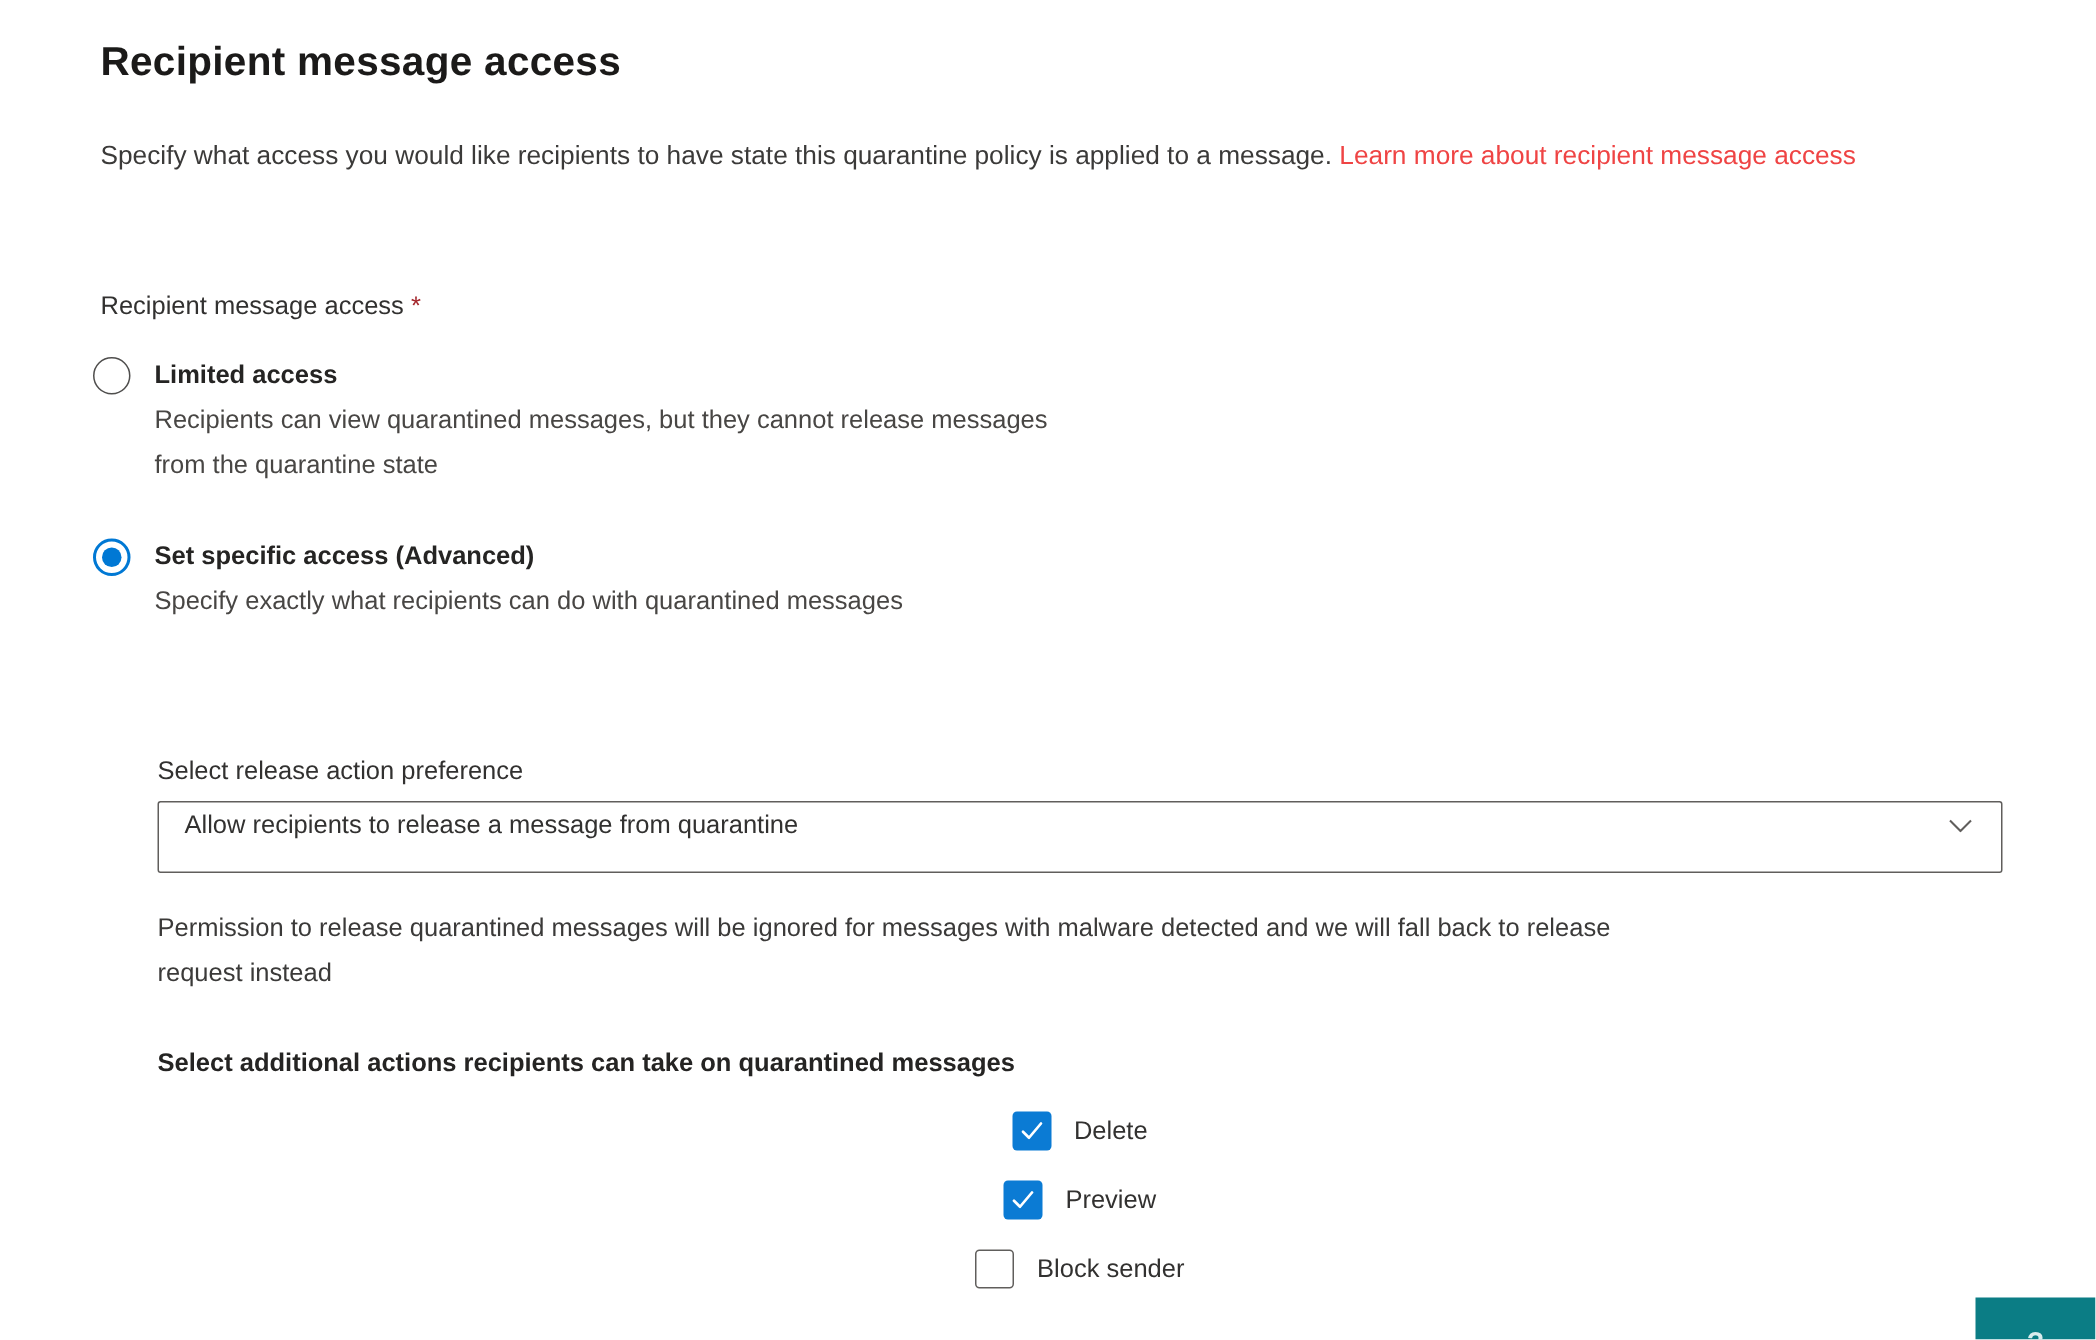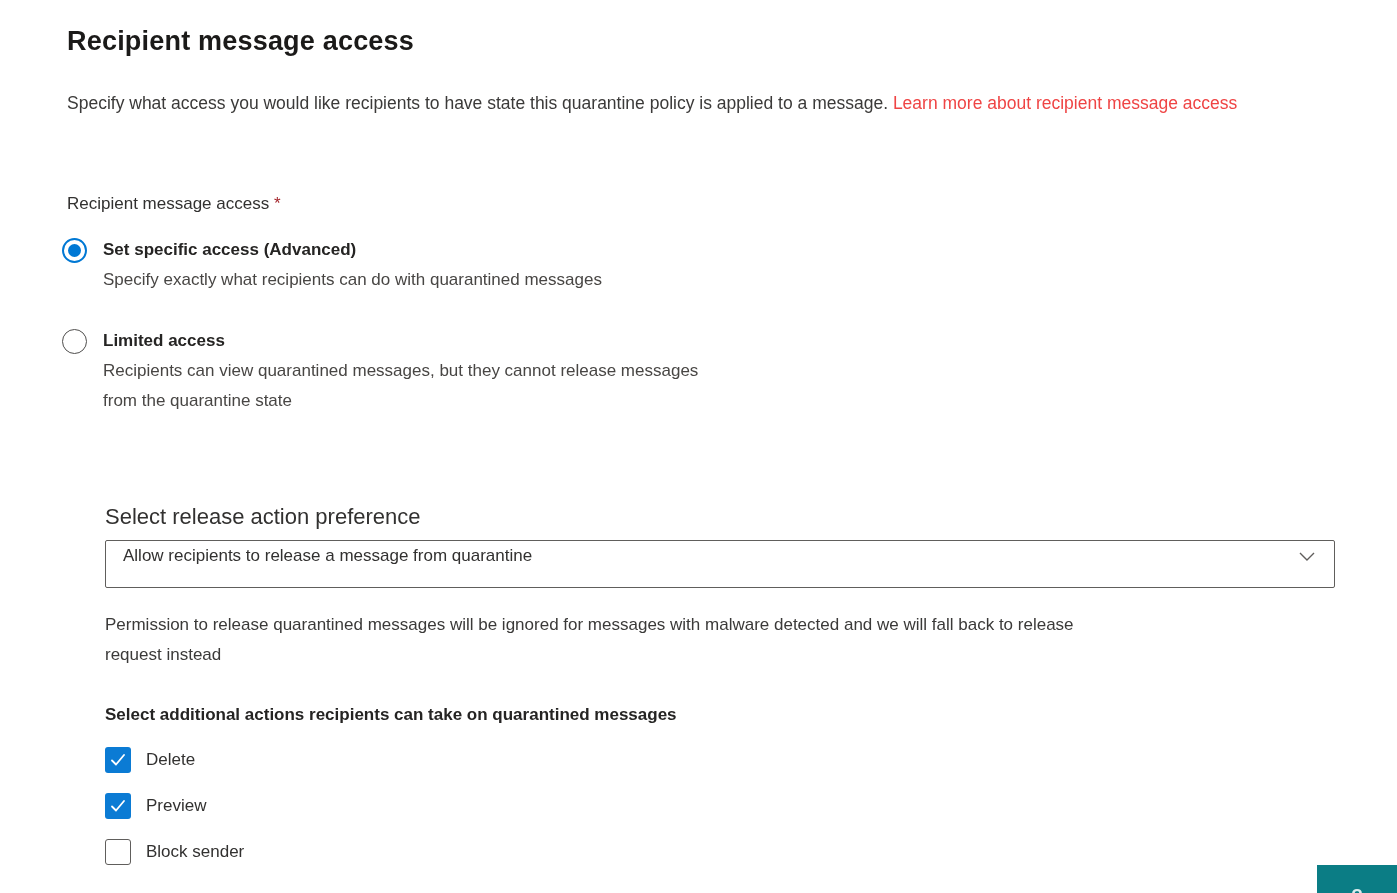--- a/index.html
+++ b/index.html
@@ -72,21 +72,21 @@
     color: #252423;
     line-height: 30px;
   }
   .radio-desc {
     font-size: 17px;
     color: #484644;
     line-height: 30px;
   }
 
   .advanced { margin-left: 38px; margin-top: 88px; }
-  .select-label { font-size: 22px; color: #323130; }
+  .select-label { font-size: 17px; color: #323130; }
   .dropdown {
     margin-top: 10px;
     width: 1230px; height: 48px;
     border: 1px solid #605e5c;
     border-radius: 2px;
     background: #fff;
     display: flex; align-items: center; justify-content: space-between;
     padding: 0 19px 16px 17px;
     font-size: 17px;
     color: #323130;
@@ -107,20 +107,21 @@
     font-weight: 700;
     color: #252423;
   }
 
   .checkbox-row {
     display: flex; align-items: center;
     gap: 15px;
     margin-top: 20px;
     height: 26px;
     cursor: pointer;
+    justify-content: center;
   }
   .checkbox-row.first { margin-top: 22px; }
   .checkbox {
     width: 26px; height: 26px;
     border-radius: 3px;
     flex: none;
   }
   .checkbox.checked {
     background: #0b7bd4;
     display: flex; align-items: center; justify-content: center;
@@ -153,38 +154,38 @@
 
 <div class="page">
 
   <h1 class="page-title">Recipient message access</h1>
 
   <p class="intro"><span>Specify what access you would like recipients to have state this quarantine policy is applied to a message.</span> <a class="link">Learn more about recipient message access</a></p>
 
   <div class="field-label"><span>Recipient message access</span> <span class="req">*</span></div>
 
   <div class="radio-group">
-
-    <div class="radio-option">
-      <span class="radio selected"></span>
-      <div class="radio-body">
-        <div class="radio-label">Set specific access (Advanced)</div>
-        <div class="radio-desc">Specify exactly what recipients can do with quarantined messages</div>
-      </div>
-    </div>
 
     <div class="radio-option">
       <span class="radio"></span>
       <div class="radio-body">
         <div class="radio-label">Limited access</div>
         <div class="radio-desc">Recipients can view quarantined messages, but they cannot release messages</div>
         <div class="radio-desc">from the quarantine state</div>
       </div>
     </div>
 
+    <div class="radio-option">
+      <span class="radio selected"></span>
+      <div class="radio-body">
+        <div class="radio-label">Set specific access (Advanced)</div>
+        <div class="radio-desc">Specify exactly what recipients can do with quarantined messages</div>
+      </div>
+    </div>
+
   </div>
 
   <div class="advanced">
 
     <div class="select-label">Select release action preference</div>
 
     <div class="dropdown" role="combobox">
       <span>Allow recipients to release a message from quarantine</span>
       <span class="chevron">
         <svg width="16" height="9" viewBox="0 0 16 9">

